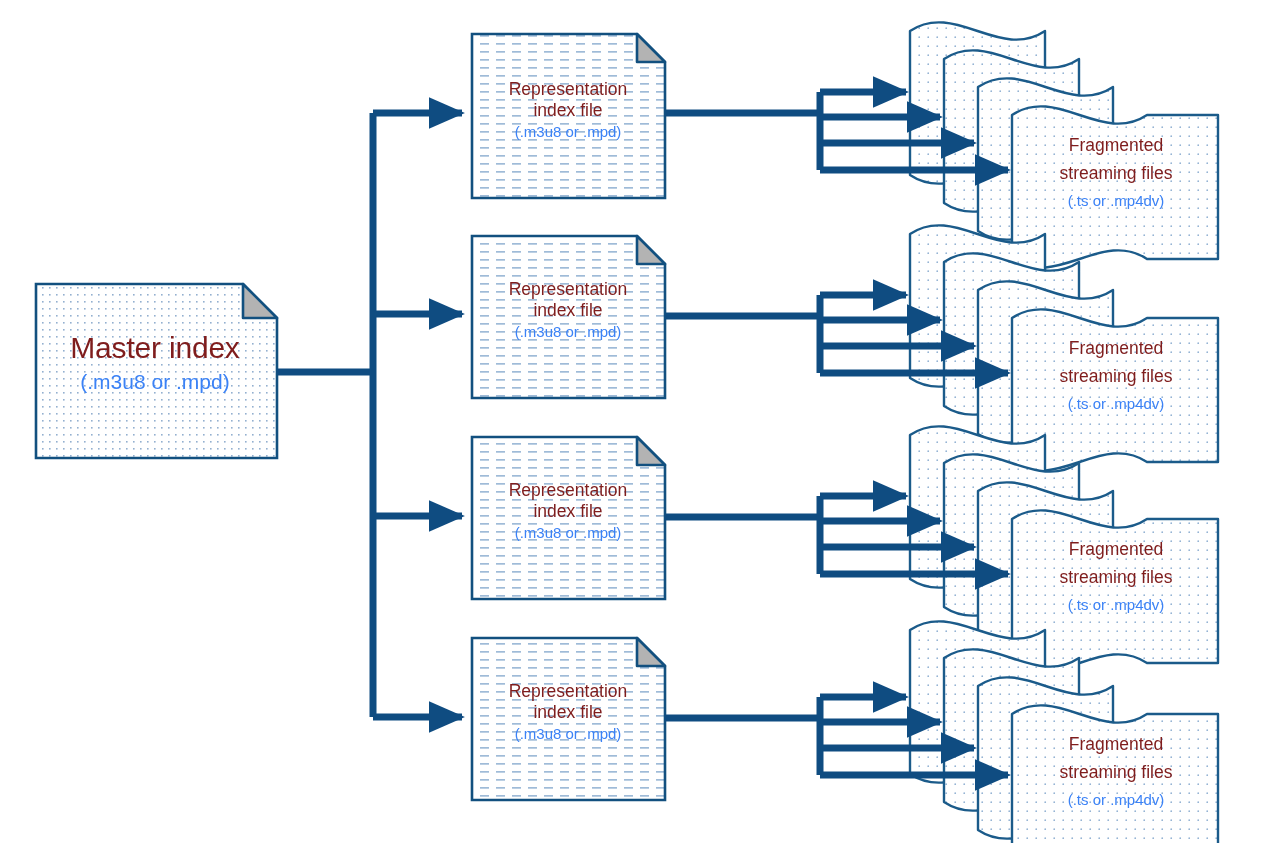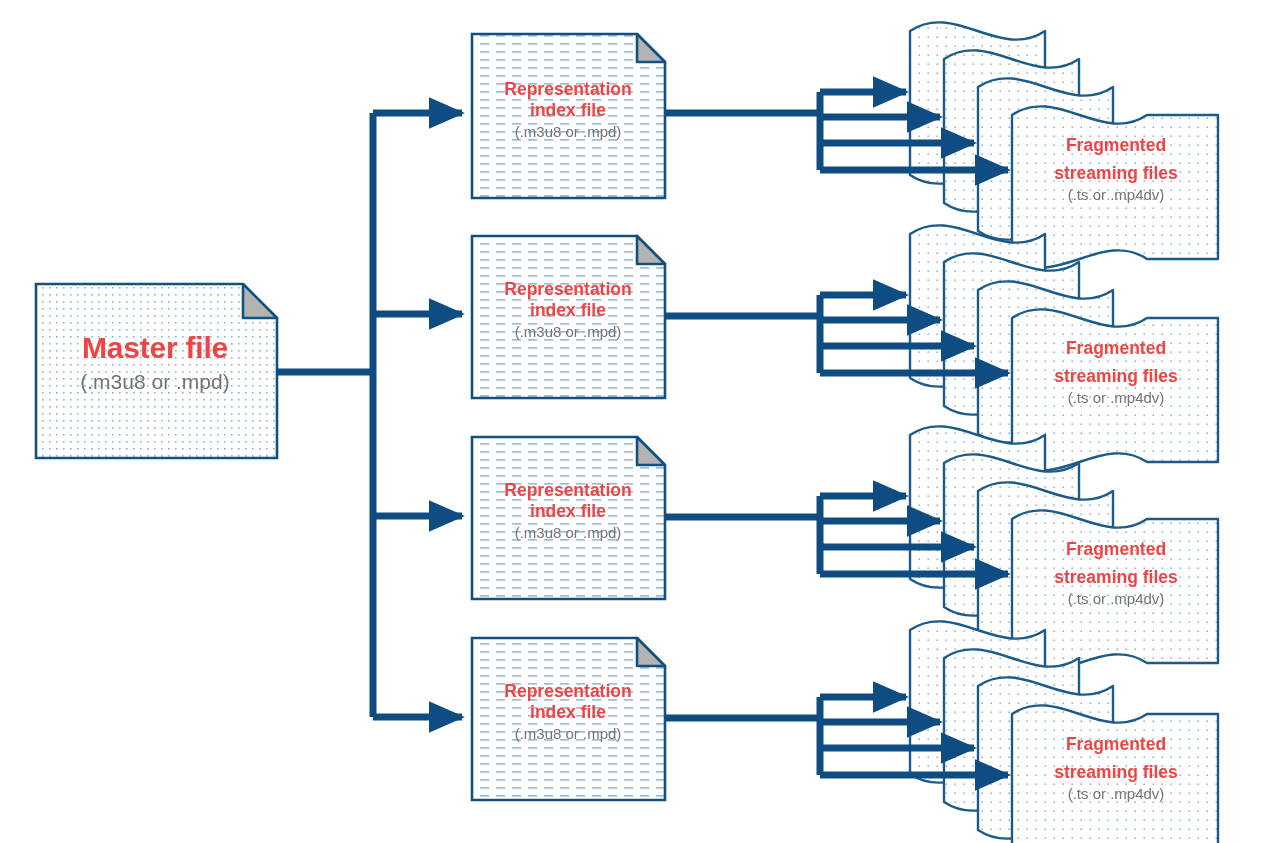--- a/index.html
+++ b/index.html
@@ -5,41 +5,41 @@
   html,body{margin:0;padding:0;background:#ffffff;}
   body{
     width:1265px;height:843px;overflow:hidden;
     font-family:"Liberation Sans", sans-serif;
     color:#0e3a62;
   }
   #stage{position:relative;width:1265px;height:843px;}
   svg#diagram{position:absolute;left:0;top:0;width:1265px;height:843px;}
 
   .lbl{position:absolute;text-align:center;line-height:1.22;pointer-events:none;}
-  .lbl .t1{font-weight:bold;color:#ef4444;display:block;}
-  .lbl .t2{font-weight:normal;color:#737373;display:block;}
+  .lbl .t1{font-weight:normal;color:#7f1d1d;display:block;}
+  .lbl .t2{font-weight:normal;color:#3b82f6;display:block;}
 
   
   .master-lbl{left:36px;top:330px;width:238px;}
   .master-lbl .t1{font-size:30px;letter-spacing:-0.2px;}
   .master-lbl .t2{font-size:21px;margin-top:2px;}
 
   
   .rep-lbl{width:196px;}
   .rep-lbl .t1{font-size:17.5px;}
   .rep-lbl .t2{font-size:15px;margin-top:1px;}
   .rep1{left:470px;top:79px;}
   .rep2{left:470px;top:279px;}
   .rep3{left:470px;top:480px;}
   .rep4{left:470px;top:681px;}
 
   
   .frag-lbl{width:212px;}
   .frag-lbl .t1{font-size:17.5px;margin-top:7px;}
-  .frag-lbl .t2{font-size:15px;margin-top:1px;}
+  .frag-lbl .t2{font-size:15px;margin-top:7px;}
   .frag1{left:1010px;top:128px;}
   .frag2{left:1010px;top:331px;}
   .frag3{left:1010px;top:532px;}
   .frag4{left:1010px;top:727px;}
 </style>
 </head>
 <body>
 
 <div id="stage">
 
@@ -206,21 +206,21 @@
       <path d="M 665 718 L 820 718" stroke="#0f4c81" stroke-width="7" fill="none"></path>
       <path d="M 820 697 L 820 775" stroke="#0f4c81" stroke-width="7" fill="none"></path>
       <path d="M 820 697 L 906 697" stroke="#0f4c81" stroke-width="7" fill="none" marker-end="url(#arrowhead)"></path>
       <path d="M 820 722 L 940 722" stroke="#0f4c81" stroke-width="7" fill="none" marker-end="url(#arrowhead)"></path>
       <path d="M 820 748 L 974 748" stroke="#0f4c81" stroke-width="7" fill="none" marker-end="url(#arrowhead)"></path>
       <path d="M 820 775 L 1008 775" stroke="#0f4c81" stroke-width="7" fill="none" marker-end="url(#arrowhead)"></path>
     </g>
   </svg>
 
   <div class="lbl master-lbl">
-    <span class="t1">Master file</span>
+    <span class="t1">Master index</span>
     <span class="t2">(.m3u8 or .mpd)</span>
   </div>
 
   <div class="lbl rep-lbl rep1">
     <span class="t1">Representation</span>
     <span class="t1">index file</span>
     <span class="t2">(.m3u8 or .mpd)</span>
   </div>
   <div class="lbl rep-lbl rep2">
     <span class="t1">Representation</span>

